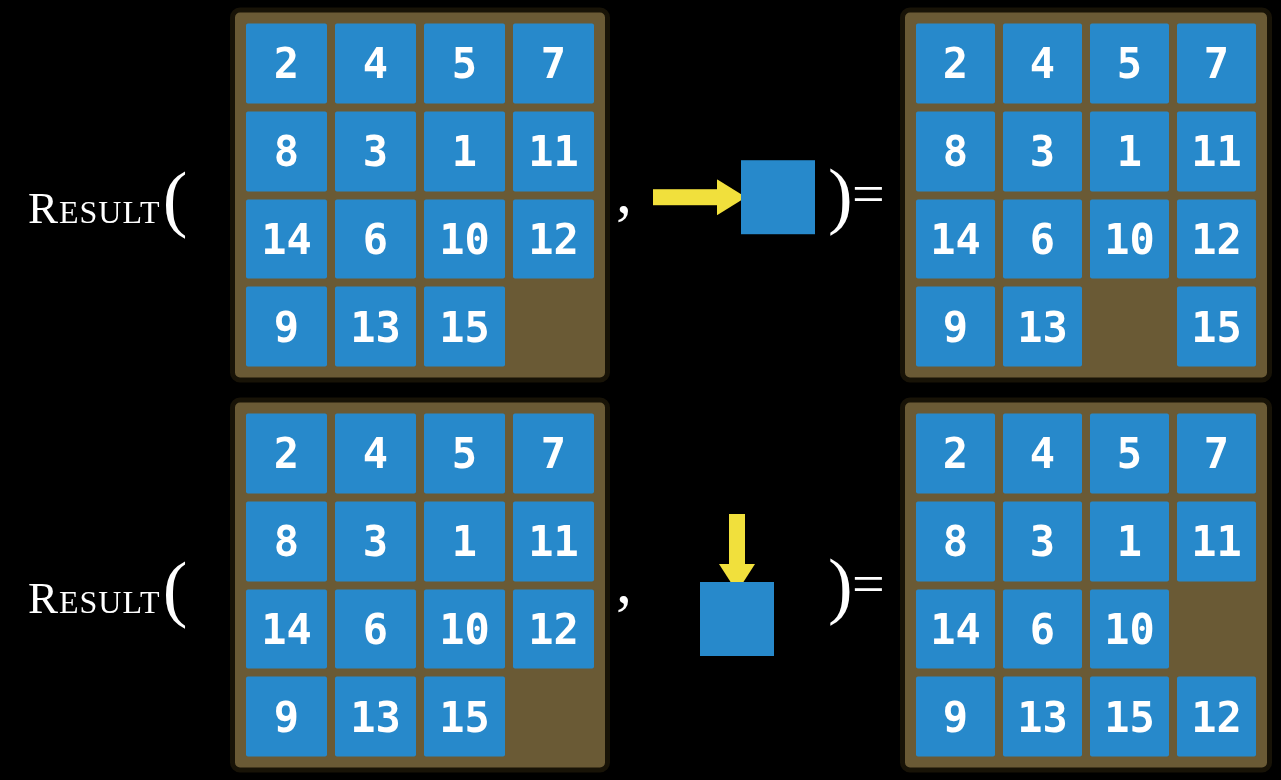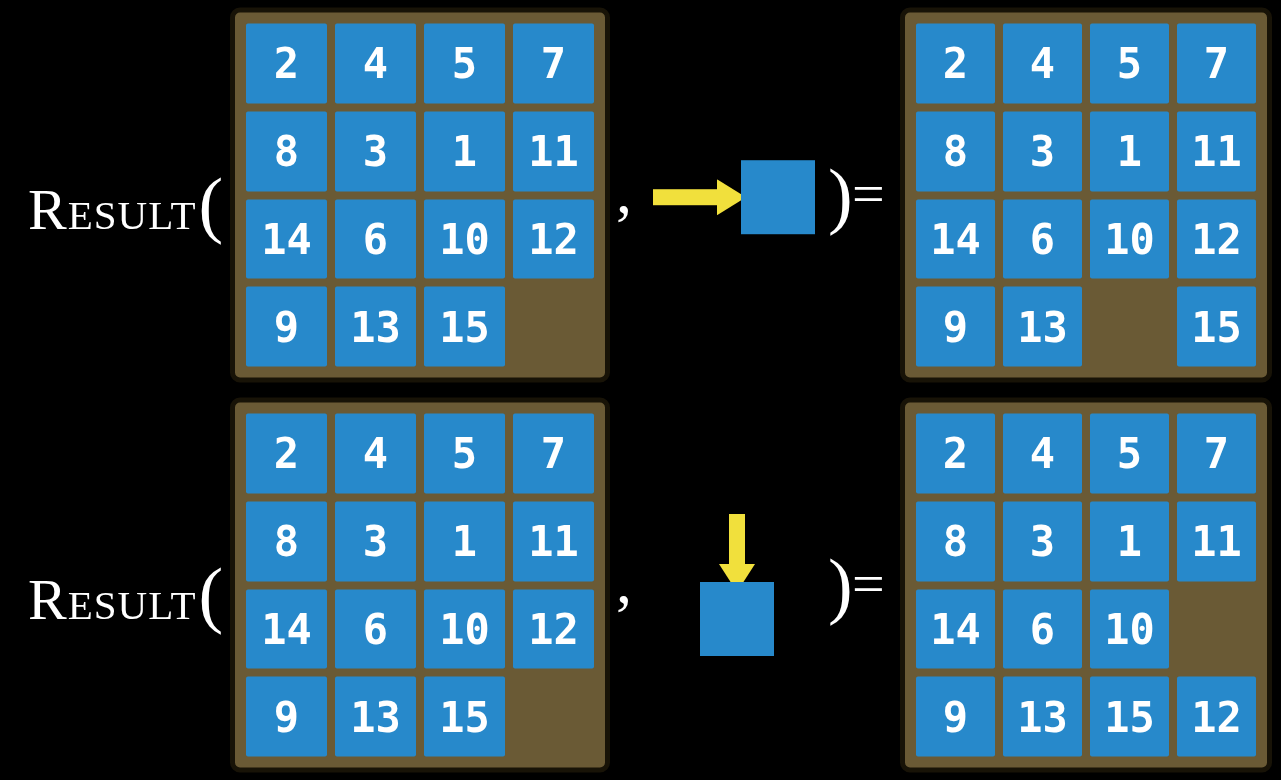--- a/index.html
+++ b/index.html
@@ -12,21 +12,21 @@
     color:var(--label-white,#fff);
   }
   .row{position:relative;height:390px;}
 
   
   .func-call{
     position:absolute;left:28px;top:50%;transform:translateY(-50%);
     display:flex;align-items:baseline;white-space:nowrap;
   }
   .func-name{
-    font-size:58px;line-height:1;
+    font-size:45px;line-height:1;
     font-variant:small-caps;
     letter-spacing:1px;
     margin-top:31px;
   }
   .paren{
     font-size:74px;line-height:1;font-weight:400;
   }
   .paren.open{margin-left:2px;}
   .paren.close{position:absolute;left:828px;top:50%;transform:translateY(-50%);}
   .comma{

